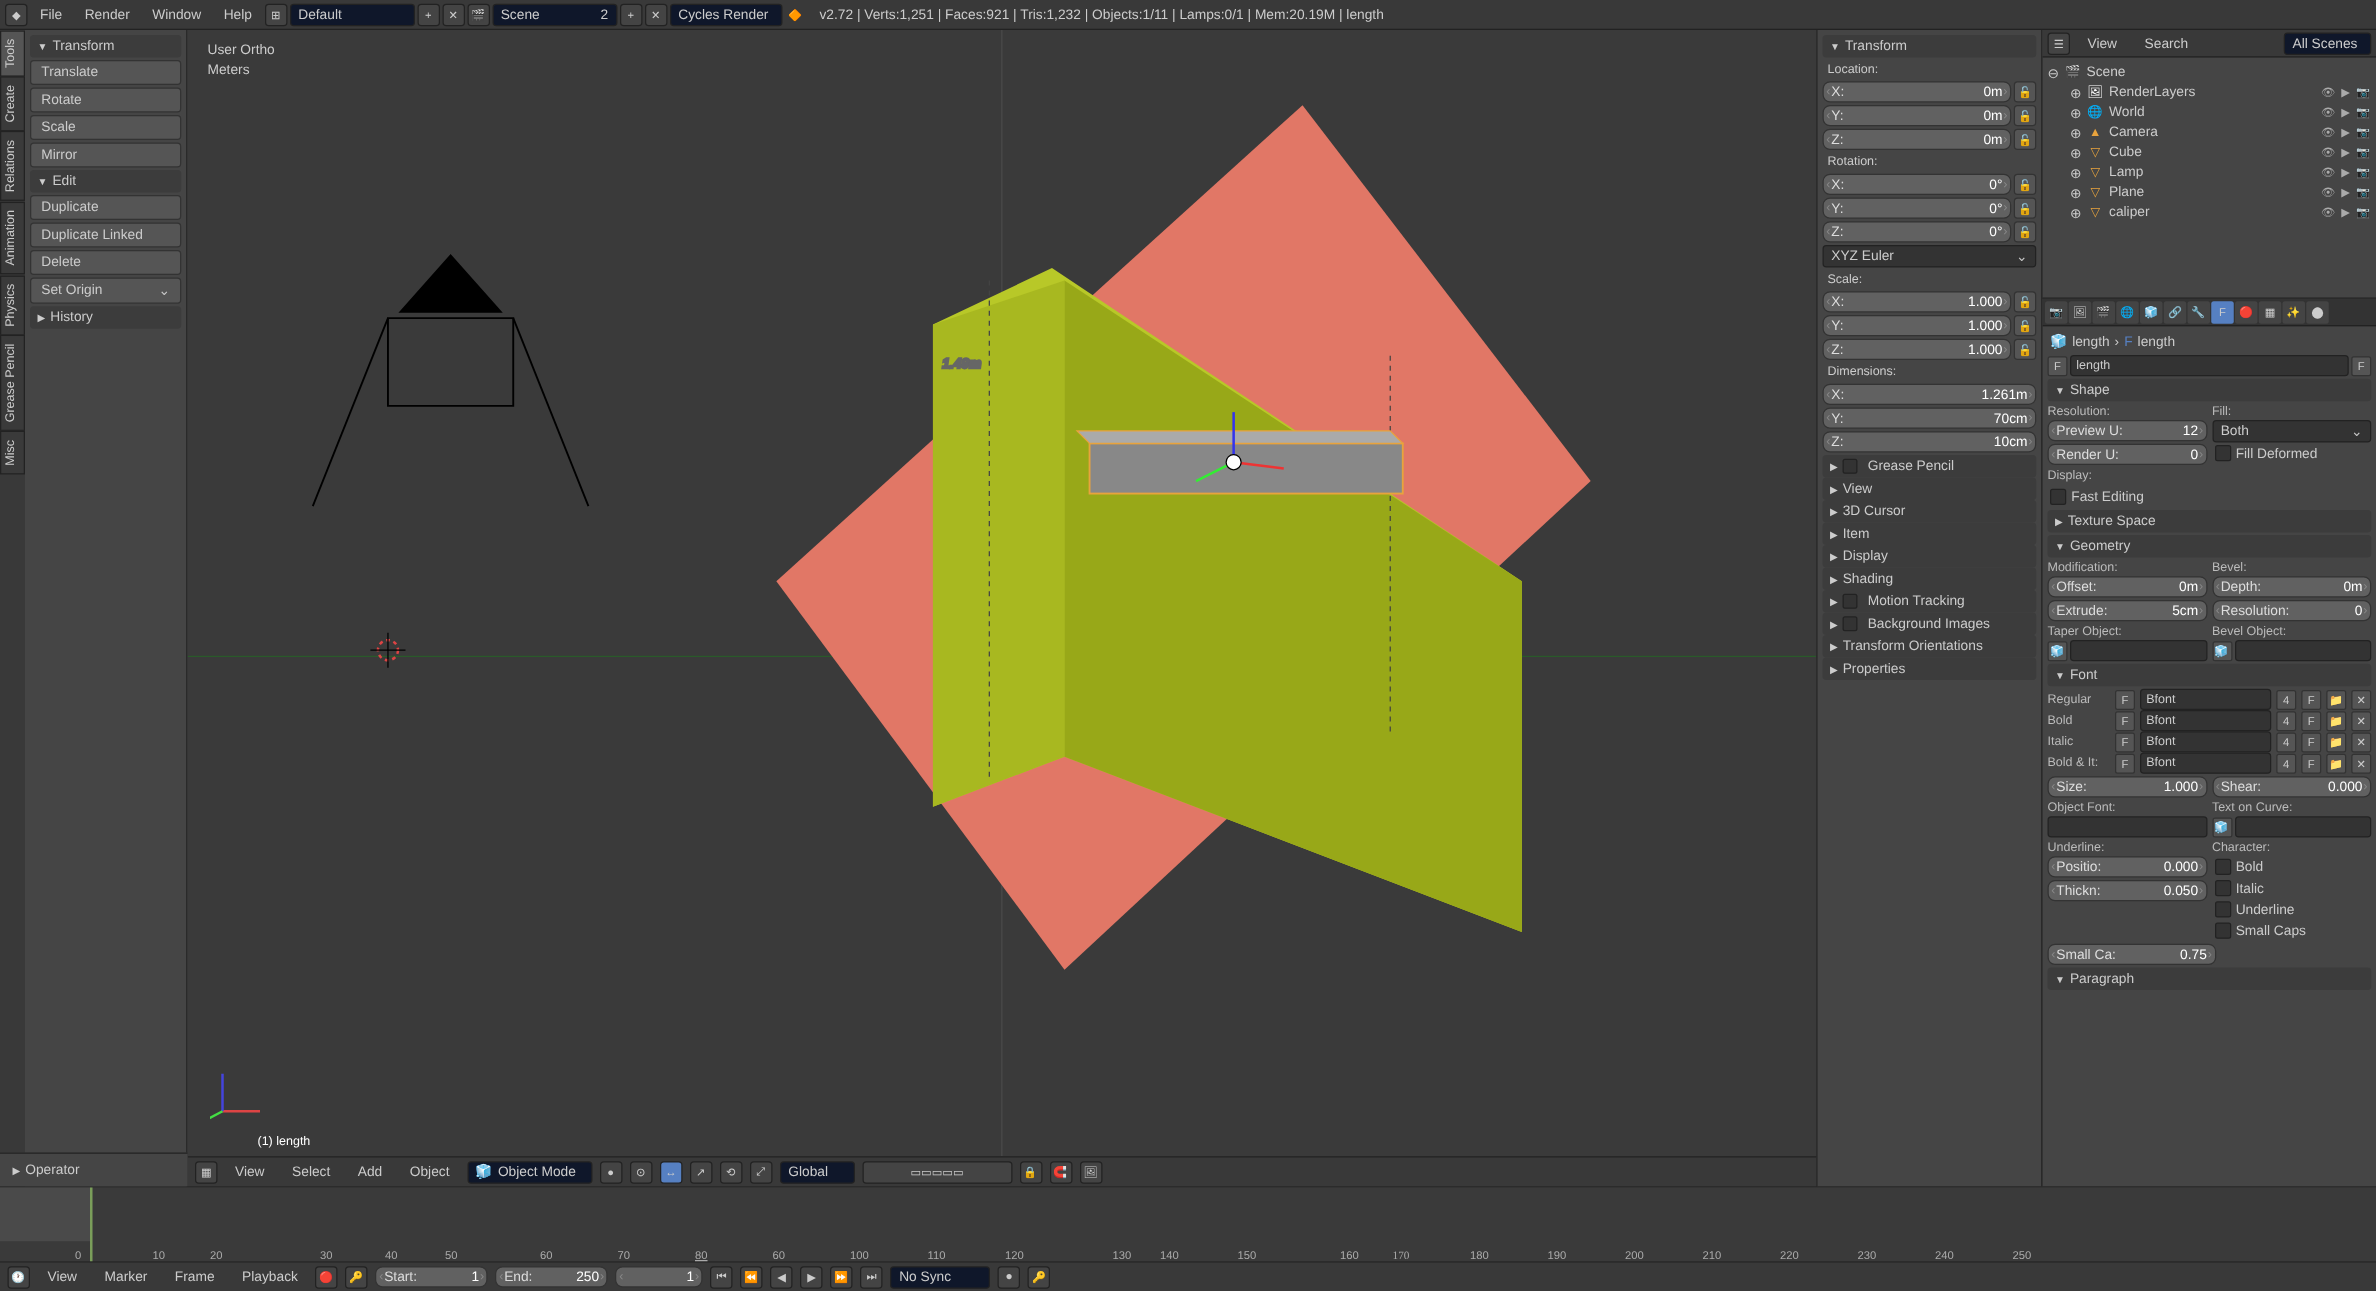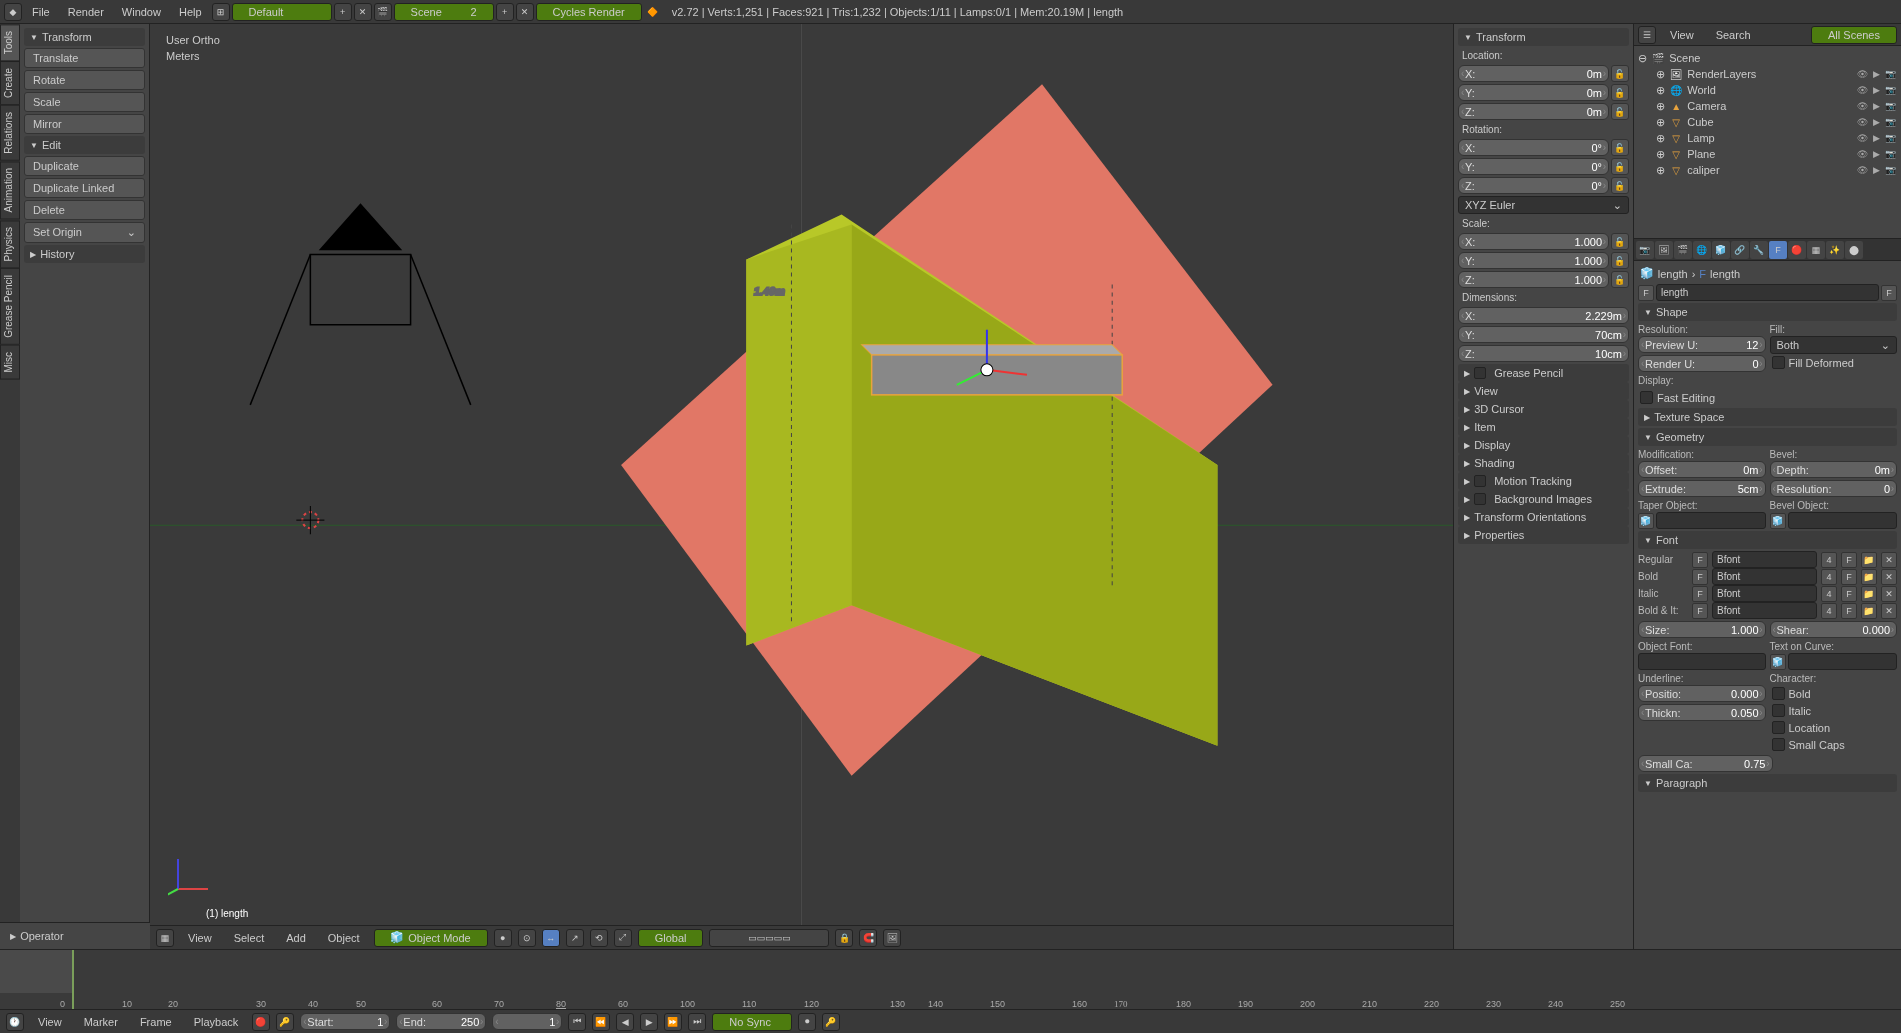--- a/index.html
+++ b/index.html
@@ -1,19 +1,19 @@
 <!DOCTYPE html>
 <html><head>
 <meta charset="utf-8">
 <style>
 * { margin:0; padding:0; box-sizing:border-box; font-family:Arial,sans-serif; font-size:11px; color:#ccc; user-select:none; }
 body { background:#393939; overflow:hidden; width:1901px; height:1033px; }
 .topbar { height:24px; background:#393939; display:flex; align-items:center; border-bottom:1px solid #222; padding:0 4px; gap:2px; }
 .menu-item { padding:3px 8px; cursor:pointer; }
-.layout-sel { background:#4d7c0f; border:1px solid #222; border-radius:3px; padding:2px 16px; display:flex; align-items:center; gap:4px; height:18px; min-width:100px; }
+.layout-sel { background:#0f172a; border:1px solid #222; border-radius:3px; padding:2px 6px; display:flex; align-items:center; gap:4px; height:18px; min-width:100px; }
 .icon-btn { width:18px; height:18px; background:#444; border:1px solid #222; border-radius:3px; display:flex; align-items:center; justify-content:center; font-size:9px; }
 .top-stats { color:#ccc; padding-left:8px; font-size:11px; }
 .main-row { display:flex; height:calc(100% - 24px - 84px); }
 .vtabs { width:20px; background:#393939; display:flex; flex-direction:column; }
 .vtab { writing-mode:vertical-rl; transform:rotate(180deg); padding:6px 2px; background:#3a3a3a; border:1px solid #222; font-size:10px; text-align:center; cursor:pointer; }
 .vtab.active { background:#555; }
 .tool-panel { width:130px; background:#454545; border-right:1px solid #222; padding:4px; display:flex; flex-direction:column; gap:2px; }
 .panel-header { background:#3c3c3c; padding:3px 6px; border-radius:3px; display:flex; align-items:center; gap:4px; font-size:11px; }
 .panel-header::before { content:'▼'; font-size:8px; }
 .panel-header.collapsed::before { content:'▶'; }
@@ -276,21 +276,21 @@
         <div class="numfield">
           <span class="lab">Z:</span>
           <span class="val">1.000</span>
         </div>
         <div class="lockbtn">🔓</div>
       </div>
     <div class="section-label">Dimensions:</div>
     <div class="nrow">
         <div class="numfield">
           <span class="lab">X:</span>
-          <span class="val">2.229m</span>
+          <span class="val">1.261m</span>
         </div>
       </div>
     <div class="nrow">
         <div class="numfield">
           <span class="lab">Y:</span>
           <span class="val">70cm</span>
         </div>
       </div>
     <div class="nrow">
         <div class="numfield">
@@ -616,21 +616,21 @@
             <div class="checkbox">
                 <span class="box"></span>
                 <span>Bold</span>
               </div>
             <div class="checkbox">
                 <span class="box"></span>
                 <span>Italic</span>
               </div>
             <div class="checkbox">
                 <span class="box"></span>
-                <span>Location</span>
+                <span>Underline</span>
               </div>
             <div class="checkbox">
                 <span class="box"></span>
                 <span>Small Caps</span>
               </div>
           </div>
         </div>
         <div class="prow2">
           <div class="numfield">
               <span class="lab">Small Ca:</span>

